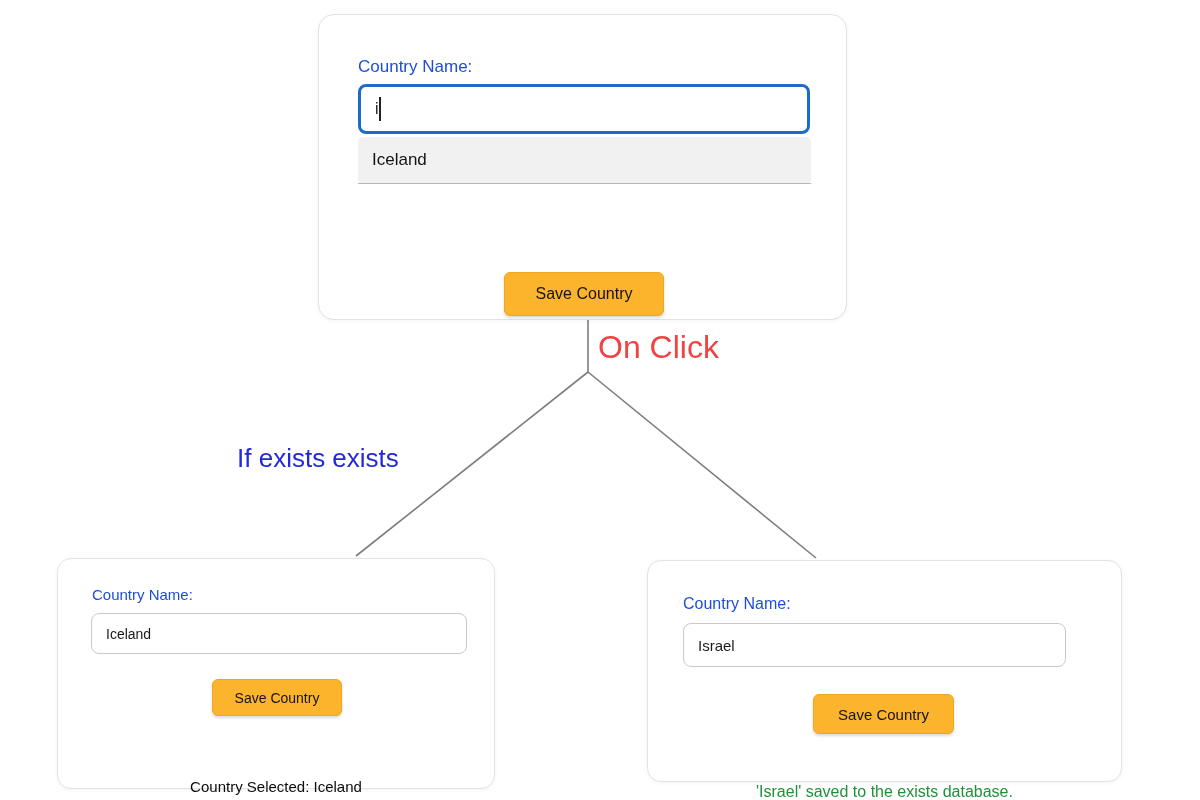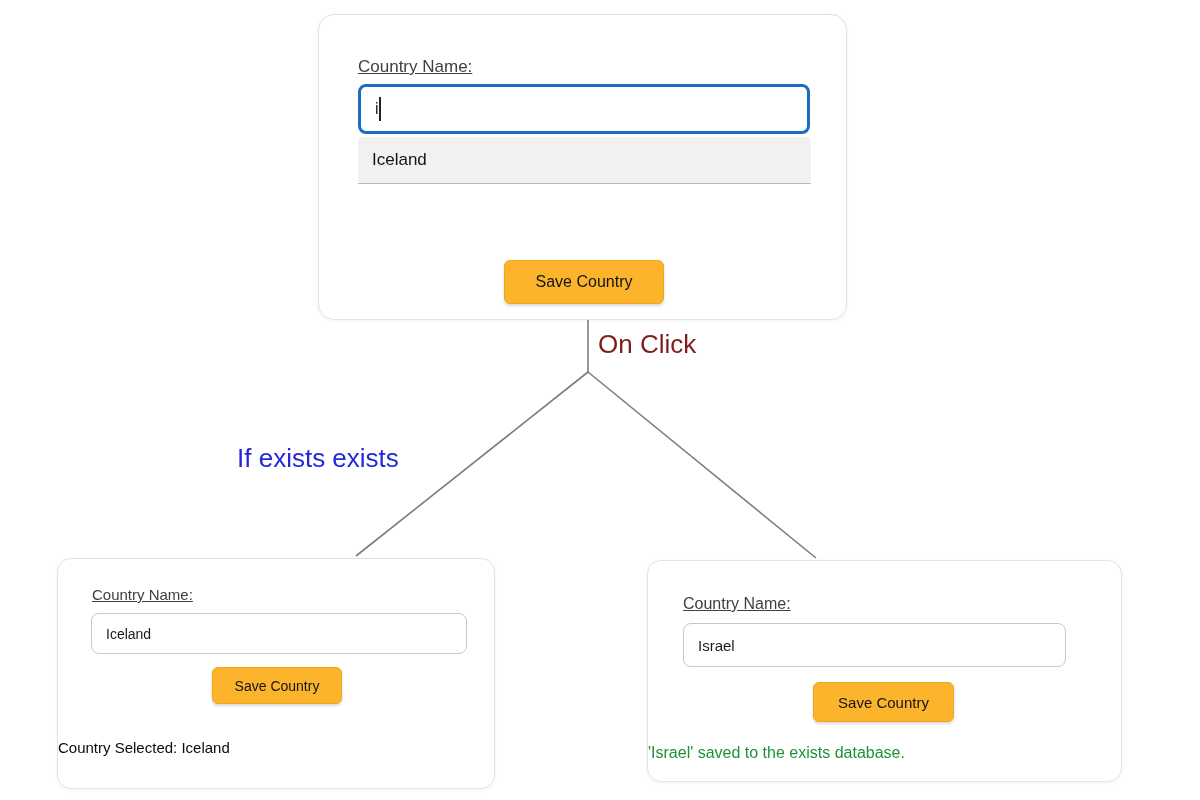--- a/index.html
+++ b/index.html
@@ -38,23 +38,22 @@
     width: 436px; height: 229px;
     border-radius: 14px;
   }
   .card.right {
     left: 647px; top: 560px;
     width: 473px; height: 220px;
     border-radius: 14px;
   }
   .field-label {
     position: absolute;
-    color: #404040;
+    color: #1d4ed8;
     white-space: nowrap;
-    text-decoration: underline;
   }
   .top .field-label   { left: 39px; top: 42px; font-size: 17px; }
   .left .field-label  { left: 34px; top: 27px; font-size: 15px; }
   .right .field-label { left: 35px; top: 34px; font-size: 16px; }
 
   .input-wrap { position: absolute; }
   .top .input-wrap  { left: 39px; top: 69px;  width: 452px; height: 50px; }
   .left .input-wrap { left: 33px; top: 54px;  width: 376px; height: 41px; }
   .right .input-wrap{ left: 35px; top: 62px;  width: 383px; height: 44px; border-radius: 21px; }
 
@@ -102,42 +101,44 @@
   .save-btn {
     position: absolute;
     box-sizing: border-box;
     background: #fbb42c;
     border: 1px solid #efa81c;
     border-radius: 6px;
     color: #141414;
     font-family: inherit;
     box-shadow: 0 2px 3px rgba(0,0,0,0.15);
     cursor: pointer;
+    margin-top: 12px;
   }
   .top .save-btn   { left: 185px; top: 245px; width: 160px; height: 44px; font-size: 16px; }
   .left .save-btn  { left: 154px; top: 108px; width: 130px; height: 37px; font-size: 14px; }
   .right .save-btn { left: 165px; top: 121px; width: 141px; height: 40px; font-size: 15px; }
 
   .result-text {
     position: absolute;
     left: 0; width: 100%;
-    text-align: left;
+    text-align: center;
     white-space: nowrap;
+    margin-top: 39px;
   }
   .left .result-text  { top: 180px; font-size: 15px; color: #0b0b0b; }
   .right .result-text { top: 183px; font-size: 16px; color: #1e9138; }
 
   .edge-label {
     position: absolute;
     white-space: nowrap;
   }
   .edge-label.on-click {
     left: 598px; top: 329px;
-    font-size: 26px;
-    color: #7f1d1d;
+    font-size: 32px;
+    color: #ef4444;
   }
   .edge-label.branch-left {
     left: 237px; top: 443px;
     font-size: 26px;
     color: #2328d8;
   }
   .edge-label.branch-right {
     left: 721px; top: 448px;
     font-size: 26px;
     color: #0b0b0b;

